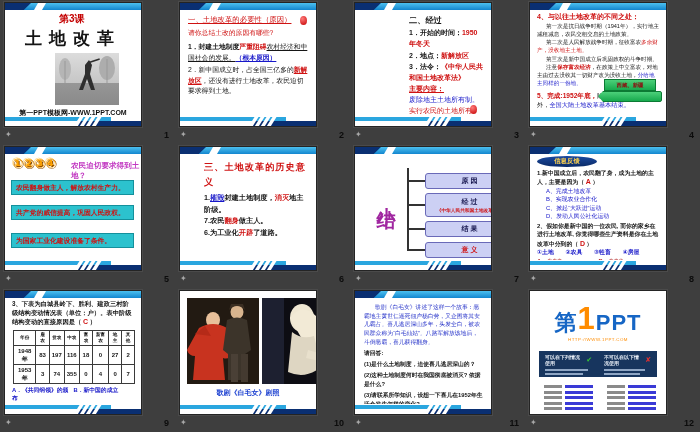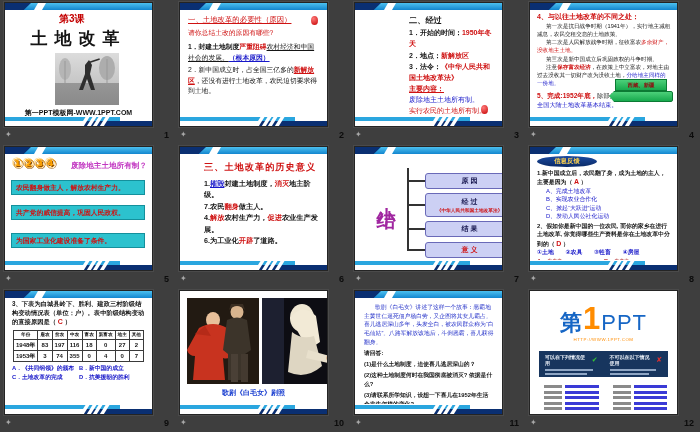--- a/index.html
+++ b/index.html
@@ -1,19 +1,19 @@
 <!DOCTYPE html>
 <html><head>
 <meta charset="utf-8">
 <style>
   html,body{margin:0;padding:0;}
   body{width:700px;height:432px;background:#3e3e3e;font-family:"Liberation Sans","DejaVu Sans",sans-serif;overflow:hidden;}
   .grid{display:grid;grid-template-columns:repeat(4,175px);grid-template-rows:repeat(3,144px);width:700px;height:432px;}
   .cell{position:relative;}
-  .slide{position:absolute;left:5px;top:3px;width:147px;height:123px;background:#fff;box-shadow:0 0 0 1px #242424,0 0 0 2px #4a4a4a;overflow:hidden;}
+  .slide{position:absolute;left:5px;top:3px;width:136px;height:123px;background:#fff;box-shadow:0 0 0 1px #242424,0 0 0 2px #4a4a4a;overflow:hidden;}
   .cellbar{position:absolute;left:5px;width:164px;top:128px;height:13px;display:flex;align-items:center;justify-content:space-between;}
   .anim{color:#a9a9a9;font-size:8px;line-height:8px;}
   .num{color:#0c0c0c;font-size:9px;font-weight:bold;}
   
   .tt{position:absolute;top:0;left:0;right:0;height:7px;background:linear-gradient(180deg,#4cc0ef,#1386cf);}
   .tt .n{position:absolute;left:0;top:0;width:26px;height:7px;background:#0a2f72;clip-path:polygon(0 0,100% 0,72% 100%,0 100%);}
   .tt .w{position:absolute;left:31px;top:0;width:8px;height:7px;background:#fff;transform:skewX(-30deg);}
   .tb{position:absolute;bottom:0;left:0;right:0;height:10px;background:#fff;}
   .tb .c{position:absolute;left:0;top:1px;width:78%;height:4px;background:#2aa6df;}
   .tb .nv{position:absolute;right:0;bottom:0;width:46%;height:5px;background:#0a2f72;}
@@ -56,21 +56,21 @@
   .ph{position:absolute;top:7px;height:86px;overflow:hidden;}
   .cap10{position:absolute;left:0;right:0;top:97px;text-align:center;color:#1a3fd0;font-weight:bold;font-size:7px;}
   
   .s11{position:absolute;left:9px;right:8px;top:12px;font-size:5.8px;line-height:1.5;}
   .s11 .para{color:#2330c8;text-indent:11px;}
   .s11 .qq{color:#161616;font-weight:bold;margin-top:2.5px;}
   
   .logo{position:absolute;left:0;right:0;top:12px;display:flex;align-items:flex-end;justify-content:center;line-height:1;}
   .logo .zh{font-size:22px;font-weight:bold;color:#1666c5;}
   .logo .one{font-size:31px;font-weight:bold;color:#ff8c00;margin:0 1px;}
-  .logo .ppt{font-size:22px;font-weight:normal;color:#1666c5;letter-spacing:1px;}
+  .logo .ppt{font-size:22px;font-weight:bold;color:#1666c5;letter-spacing:1px;}
   .logourl{position:absolute;left:0;right:0;top:46px;text-align:center;font-size:4.4px;color:#ff8c00;letter-spacing:.5px;}
   .s12banner{position:absolute;left:9px;right:9px;top:60px;height:26px;background:#17355e;display:flex;}
   .s12col{width:50%;padding:3px 6px;box-sizing:border-box;}
   .s12t{font-size:5px;font-weight:bold;color:#e8eef6;display:flex;align-items:center;gap:3px;}
   .okmark{color:#35c435;font-size:7px;}
   .xmark{color:#e03030;font-size:7px;}
   .s12bar{height:2px;background:#8fa6c4;margin-top:2.5px;}
   .links{position:absolute;left:14px;right:10px;top:94px;display:flex;gap:14px;}
   .lcol{width:50%;}
   .lrow{display:flex;gap:3px;margin-bottom:2.5px;align-items:center;}
@@ -208,21 +208,21 @@
     </div>
   </div>
 
   <div class="cell">
     <div class="slide">
       <div class="tt">
           <i class="n"></i>
           <i class="w"></i>
         </div>
       <div class="wordart">①②③④</div>
-      <div class="s5q">废除地主土地所有制？</div>
+      <div class="s5q">农民迫切要求得到土地？</div>
       <div class="s5bar" style="top:33px;">
           <span>农民翻身做主人，解放农村生产力。</span>
         </div>
       <div class="s5bar" style="top:58px;">
           <span>共产党的威信提高，巩固人民政权。</span>
         </div>
       <div class="s5bar" style="top:86px;">
           <span>为国家工业化建设准备了条件。</span>
         </div>
       <div class="tb">
@@ -243,21 +243,20 @@
   <div class="cell">
     <div class="slide">
       <div class="tt">
           <i class="n"></i>
           <i class="w"></i>
         </div>
       <div class="p2" style="top:13px;left:24px;right:6px;font-size:7.2px;line-height:1.6;font-weight:bold;">
         <div class="r" style="font-size:9.2px;letter-spacing:1px;margin-bottom:3px;">三、土地改革的历史意义</div>
         <div><span class="k">1.</span><span class="bu">摧毁</span><span class="k">封建土地制度，</span><span class="r">消灭</span><span class="k">地主阶级。</span></div>
         <div><span class="k">7.农民</span><span class="r">翻身</span><span class="k">做主人。</span></div>
-        <div><span class="k">4.</span><span class="r">解放</span><span class="k">农村生产力，</span><span class="r">促进</span><span class="k">农业生产发展。</span></div>
         <div><span class="k">6.为工业化</span><span class="r">开辟</span><span class="k">了道路。</span></div>
       </div>
       <div class="tb">
           <i class="c"></i>
           <i class="nv"></i>
           <i class="s s1"></i>
           <i class="s s2"></i>
           <i class="s s3"></i>
           <i class="s s4"></i>
         </div>

